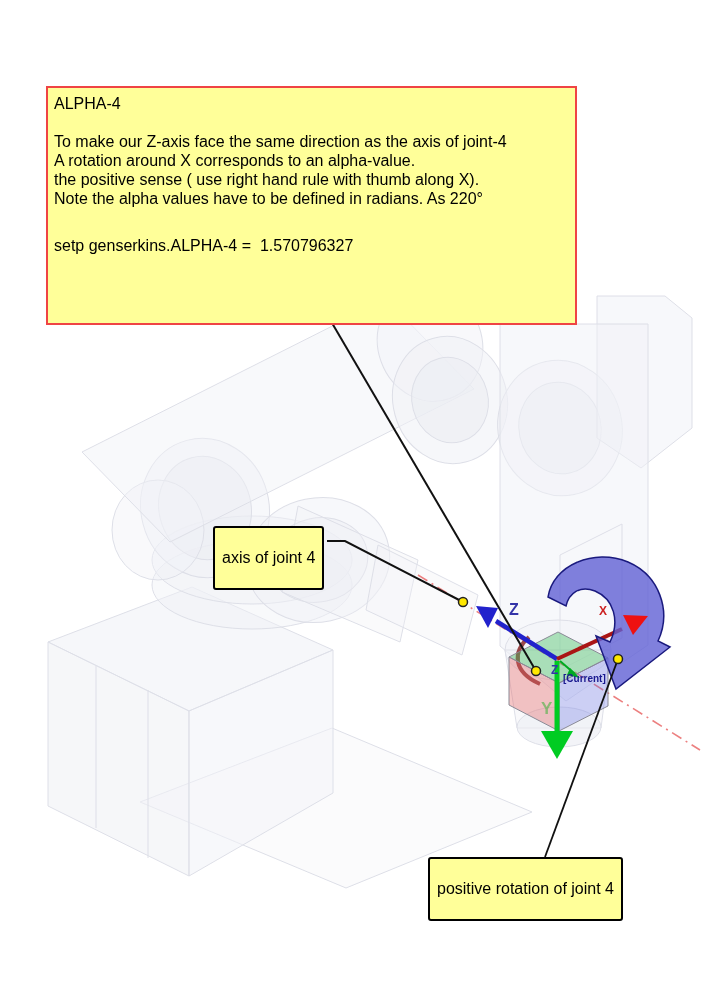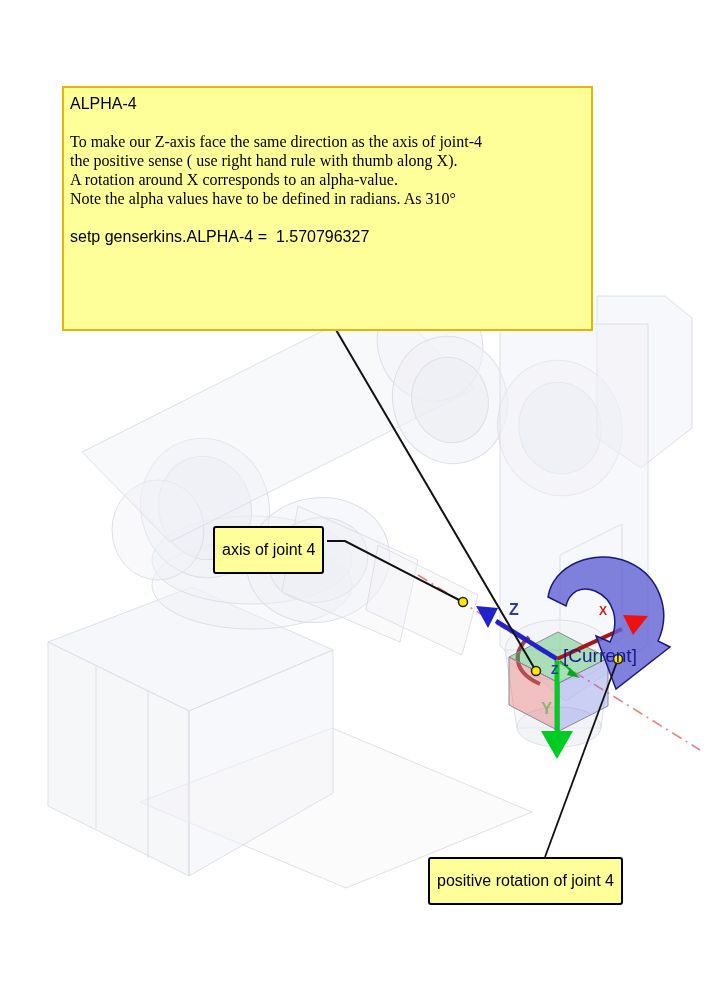--- a/index.html
+++ b/index.html
@@ -1,38 +1,38 @@
 <!DOCTYPE html>
 <html><head>
 <meta charset="utf-8">
 <style>
   html,body{margin:0;padding:0;background:#ffffff;}
   #stage{position:relative;width:707px;height:1000px;background:#ffffff;overflow:hidden;
          font-family:"Liberation Sans", sans-serif;}
   #scene-svg{position:absolute;left:0;top:0;}
   
-  .note{position:absolute;left:62px;top:86px;width:521px;height:223px;
-        background:#ffff99;border:2px solid #eab308;padding:6px 0 12px 6px;
+  .note{position:absolute;left:46px;top:86px;width:521px;height:223px;
+        background:#ffff99;border:2px solid #ef4444;padding:6px 0 6px 6px;
         font-size:16px;line-height:19px;color:#000;}
   .note-title{white-space:pre;}
   .note-body{margin-top:19px;}
-  .note-line{white-space:pre;font-family:Liberation Serif, serif;}
-  .note-cmd{margin-top:19px;white-space:pre;}
+  .note-line{white-space:pre;}
+  .note-cmd{margin-top:28px;white-space:pre;}
   
   .callout{position:absolute;background:#ffff99;border:2px solid #000;border-radius:3px;
-           font-size:16px;line-height:16px;color:#000;padding:14px 7px;white-space:pre;}
+           font-size:16px;line-height:16px;color:#000;padding:22px 7px;white-space:pre;}
   #callout-axis{left:213px;top:526px;}
   #callout-rot{left:428px;top:857px;text-align:center;}
   
   .axlabel{position:absolute;white-space:pre;}
   #lbl-z{left:509px;top:601px;color:#3434a8;font-size:16px;font-weight:600;}
   #lbl-x{left:599px;top:604px;color:#cc2222;font-size:12px;font-weight:700;}
   #lbl-y{left:541px;top:699px;color:rgba(40,175,40,0.5);font-size:17px;font-weight:600;}
   #lbl-zsmall{left:551px;top:663px;color:#3434a8;font-size:12px;font-weight:600;}
-  #lbl-current{left:563px;top:645px;color:#1a1a90;font-size:19px;font-weight:400;}
+  #lbl-current{left:563px;top:673px;color:#1a1a90;font-size:10px;font-weight:700;}
 </style>
 </head>
 <body>
 
 <div id="stage">
 
 <svg id="scene-svg" width="707" height="1000" viewBox="0 0 707 1000">
 
   <g fill="#e4e6ef" stroke="#c2c5d4" stroke-width="1" opacity="0.55">
     <path fill-opacity="0.3" d="M140,802 L332,728 L532,812 L346,888 Z"></path>
@@ -100,23 +100,23 @@
     <circle cx="463" cy="602" r="4.5"></circle>
     <circle cx="536" cy="671" r="4.5"></circle>
     <circle cx="618" cy="659" r="4.5"></circle>
   </g>
 </svg>
 
   <div class="note">
     <div class="note-title">ALPHA-4</div>
     <div class="note-body">
       <div class="note-line">To make our Z-axis face the same direction as the axis of joint-4</div>
+      <div class="note-line">A rotation around X corresponds to an alpha-value.</div>
       <div class="note-line">the positive sense ( use right hand rule with thumb along X).</div>
-      <div class="note-line">A rotation around X corresponds to an alpha-value.</div>
-      <div class="note-line">Note the alpha values have to be defined in radians. As 310°</div>
+      <div class="note-line">Note the alpha values have to be defined in radians. As 220°</div>
     </div>
     <div class="note-cmd">setp genserkins.ALPHA-4 =  1.570796327</div>
   </div>
 
   <div class="callout" id="callout-axis">axis of joint 4</div>
   <div class="callout" id="callout-rot">positive rotation of joint 4</div>
 
   <div class="axlabel" id="lbl-z">Z</div>
   <div class="axlabel" id="lbl-x">X</div>
   <div class="axlabel" id="lbl-y">Y</div>

